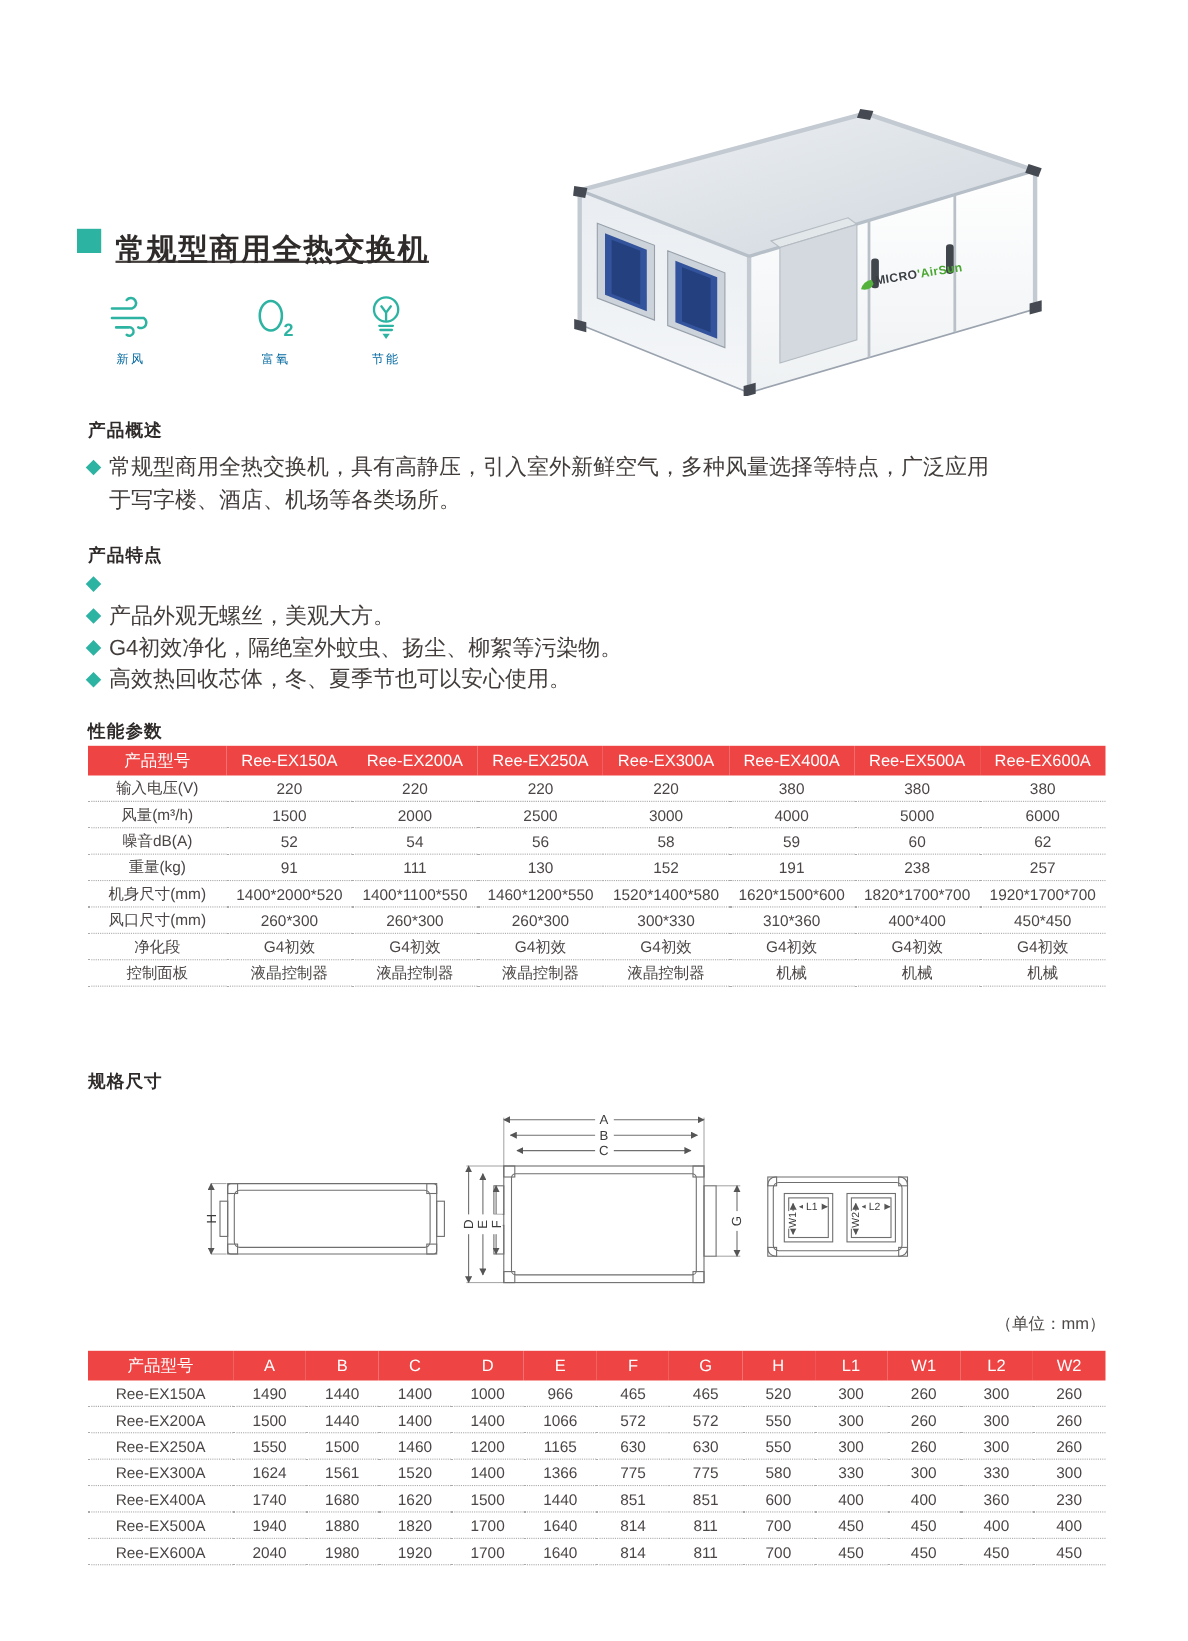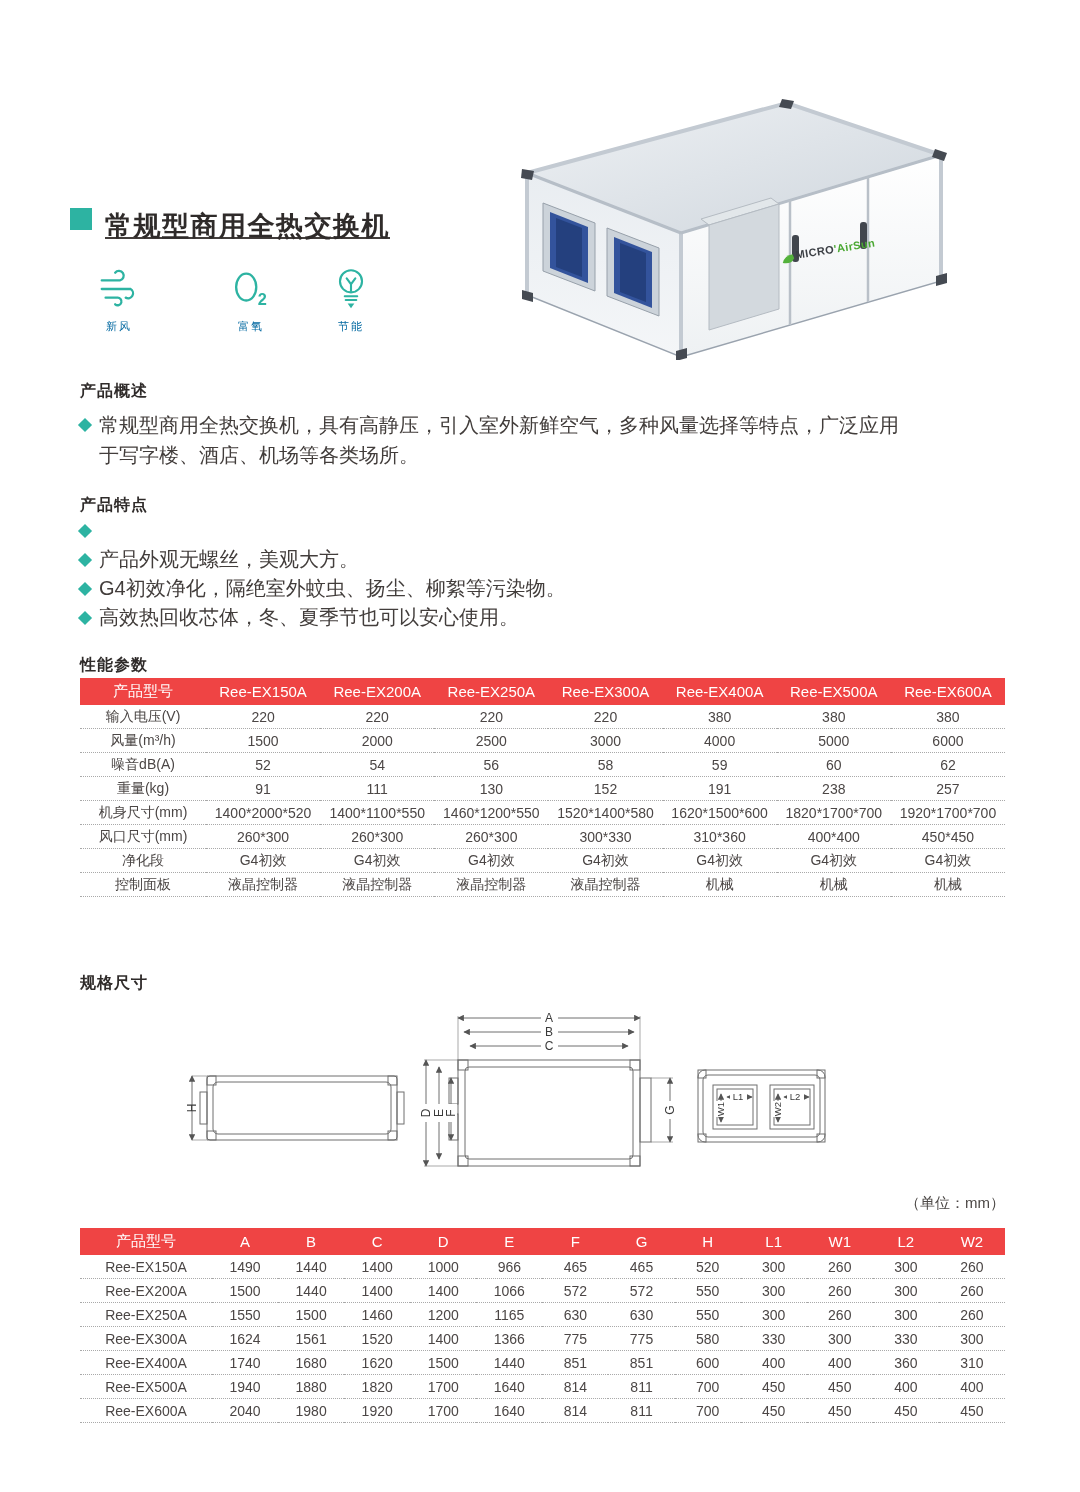--- a/index.html
+++ b/index.html
@@ -456,21 +456,21 @@
           <td>1680</td>
           <td>1620</td>
           <td>1500</td>
           <td>1440</td>
           <td>851</td>
           <td>851</td>
           <td>600</td>
           <td>400</td>
           <td>400</td>
           <td>360</td>
-          <td>310</td>
+          <td>230</td>
         </tr>
         <tr>
           <td>Ree-EX500A</td>
           <td>1940</td>
           <td>1880</td>
           <td>1820</td>
           <td>1700</td>
           <td>1640</td>
           <td>814</td>
           <td>811</td>

